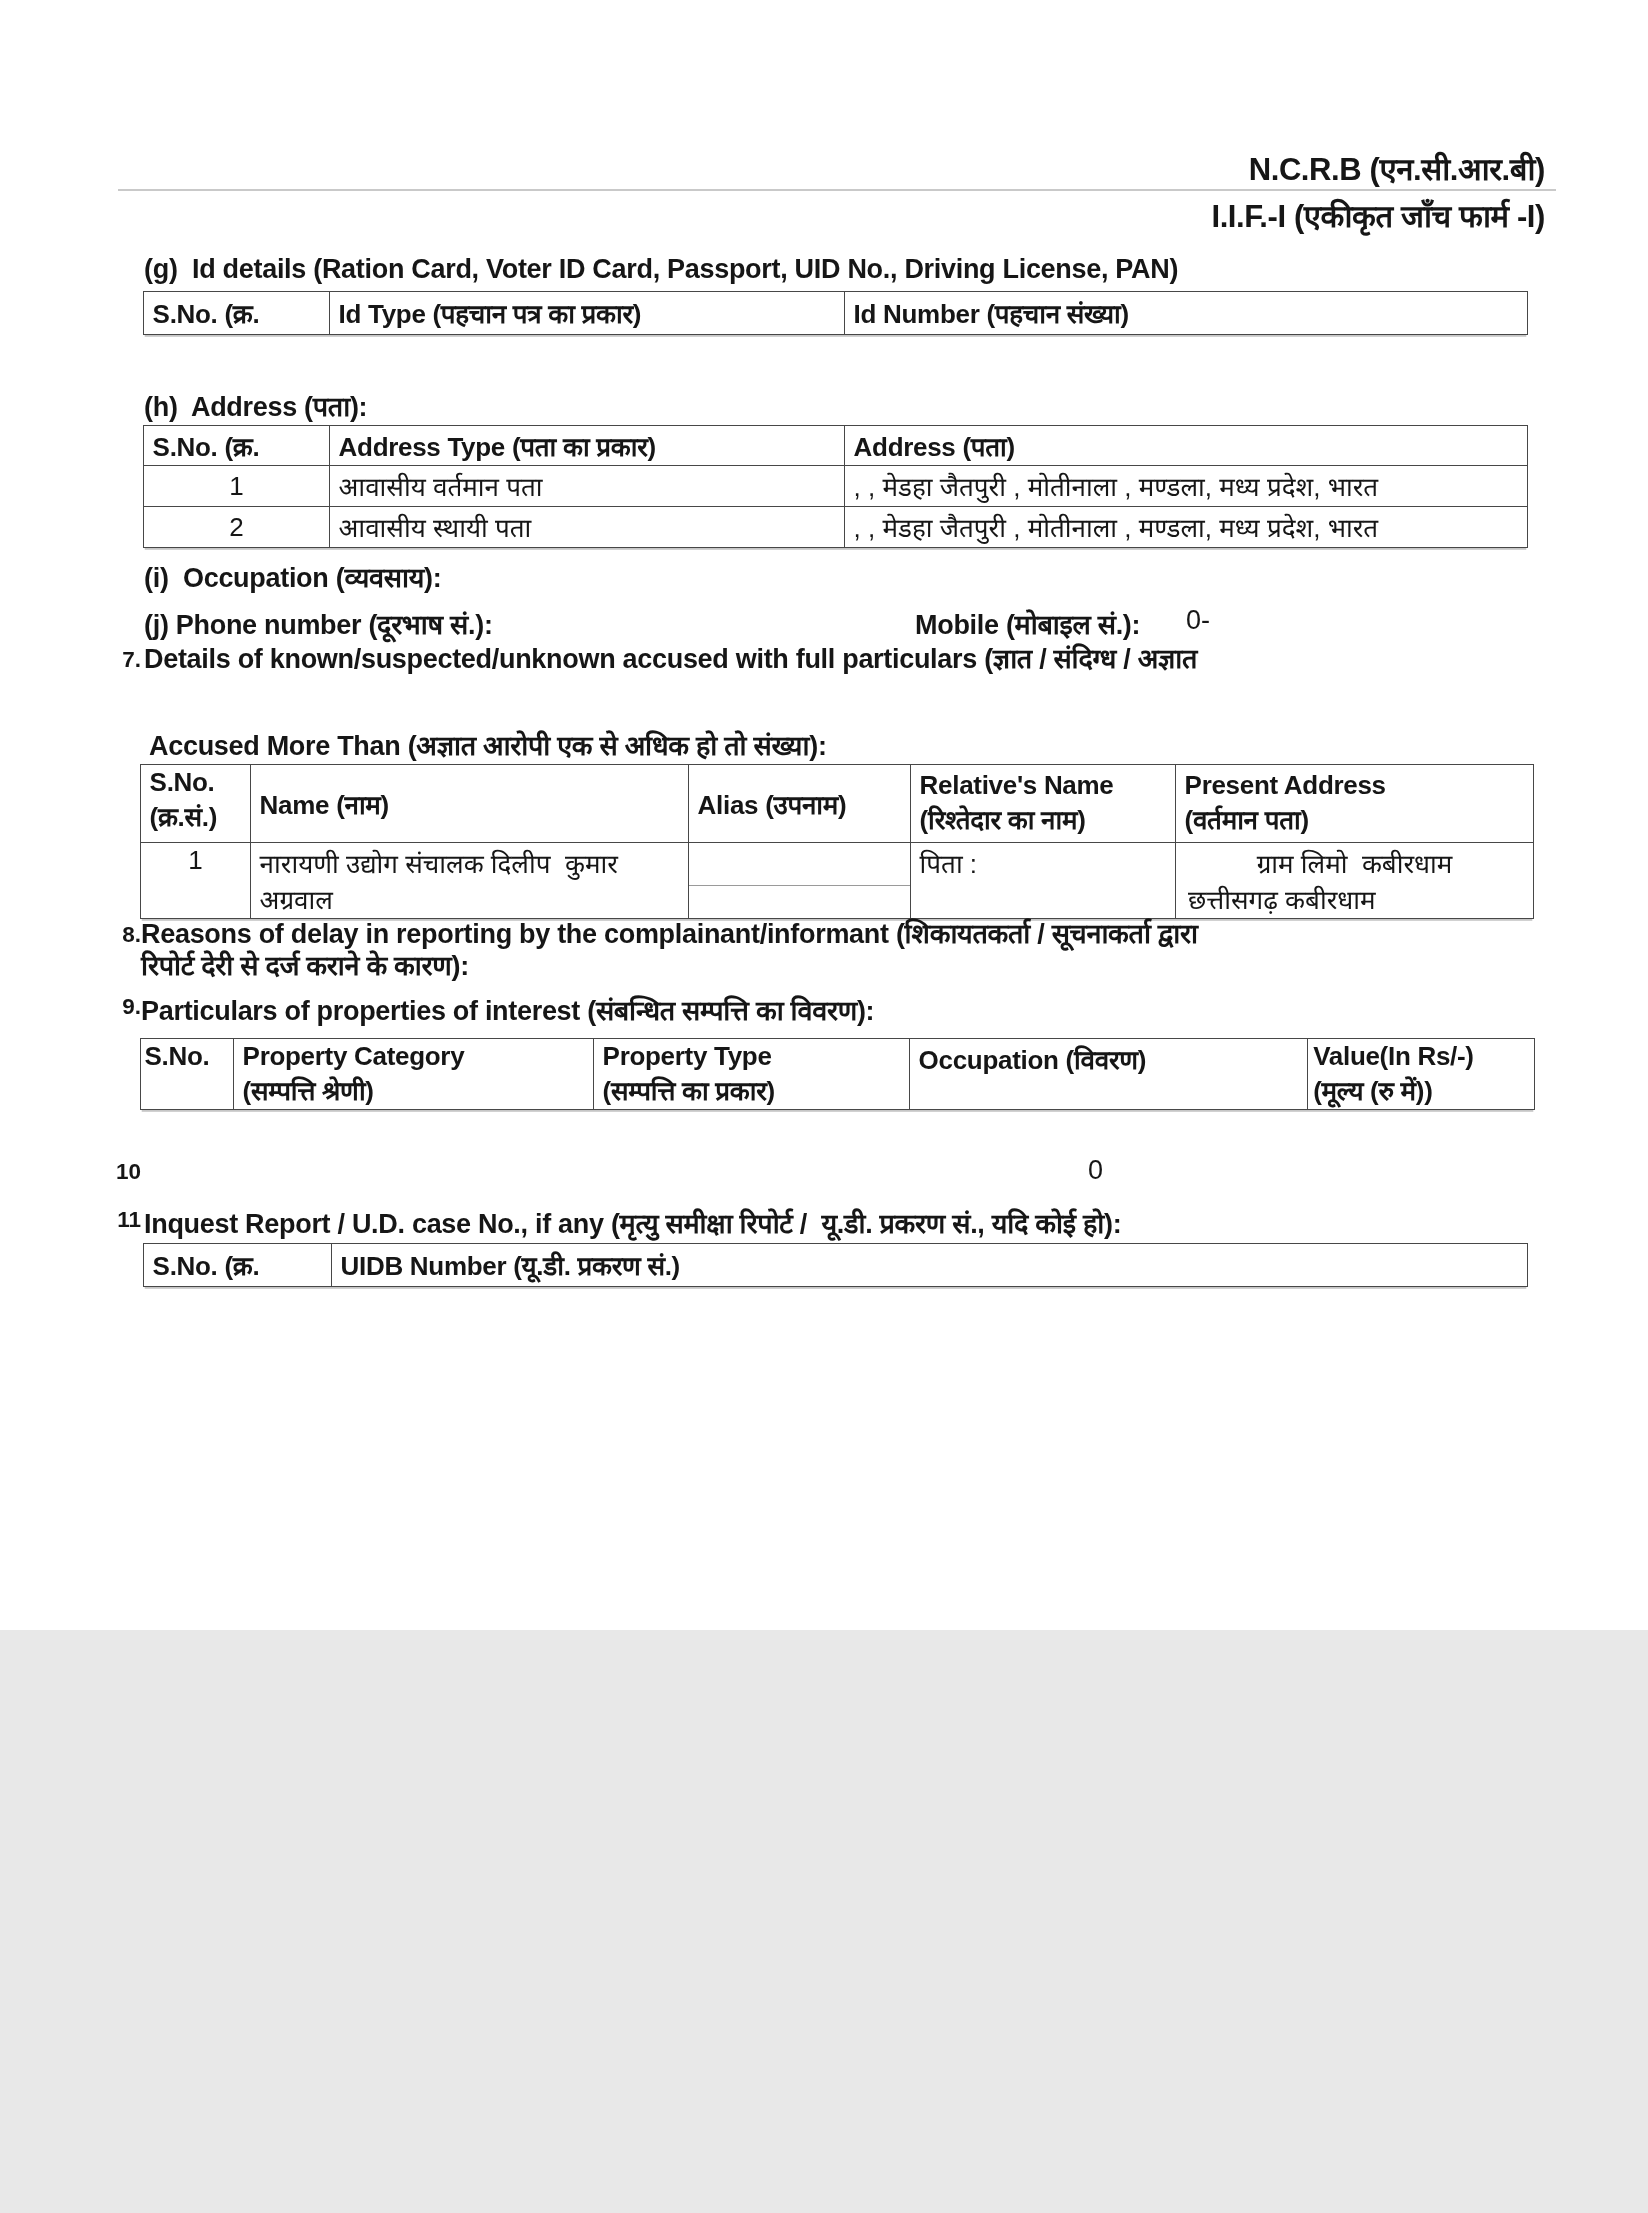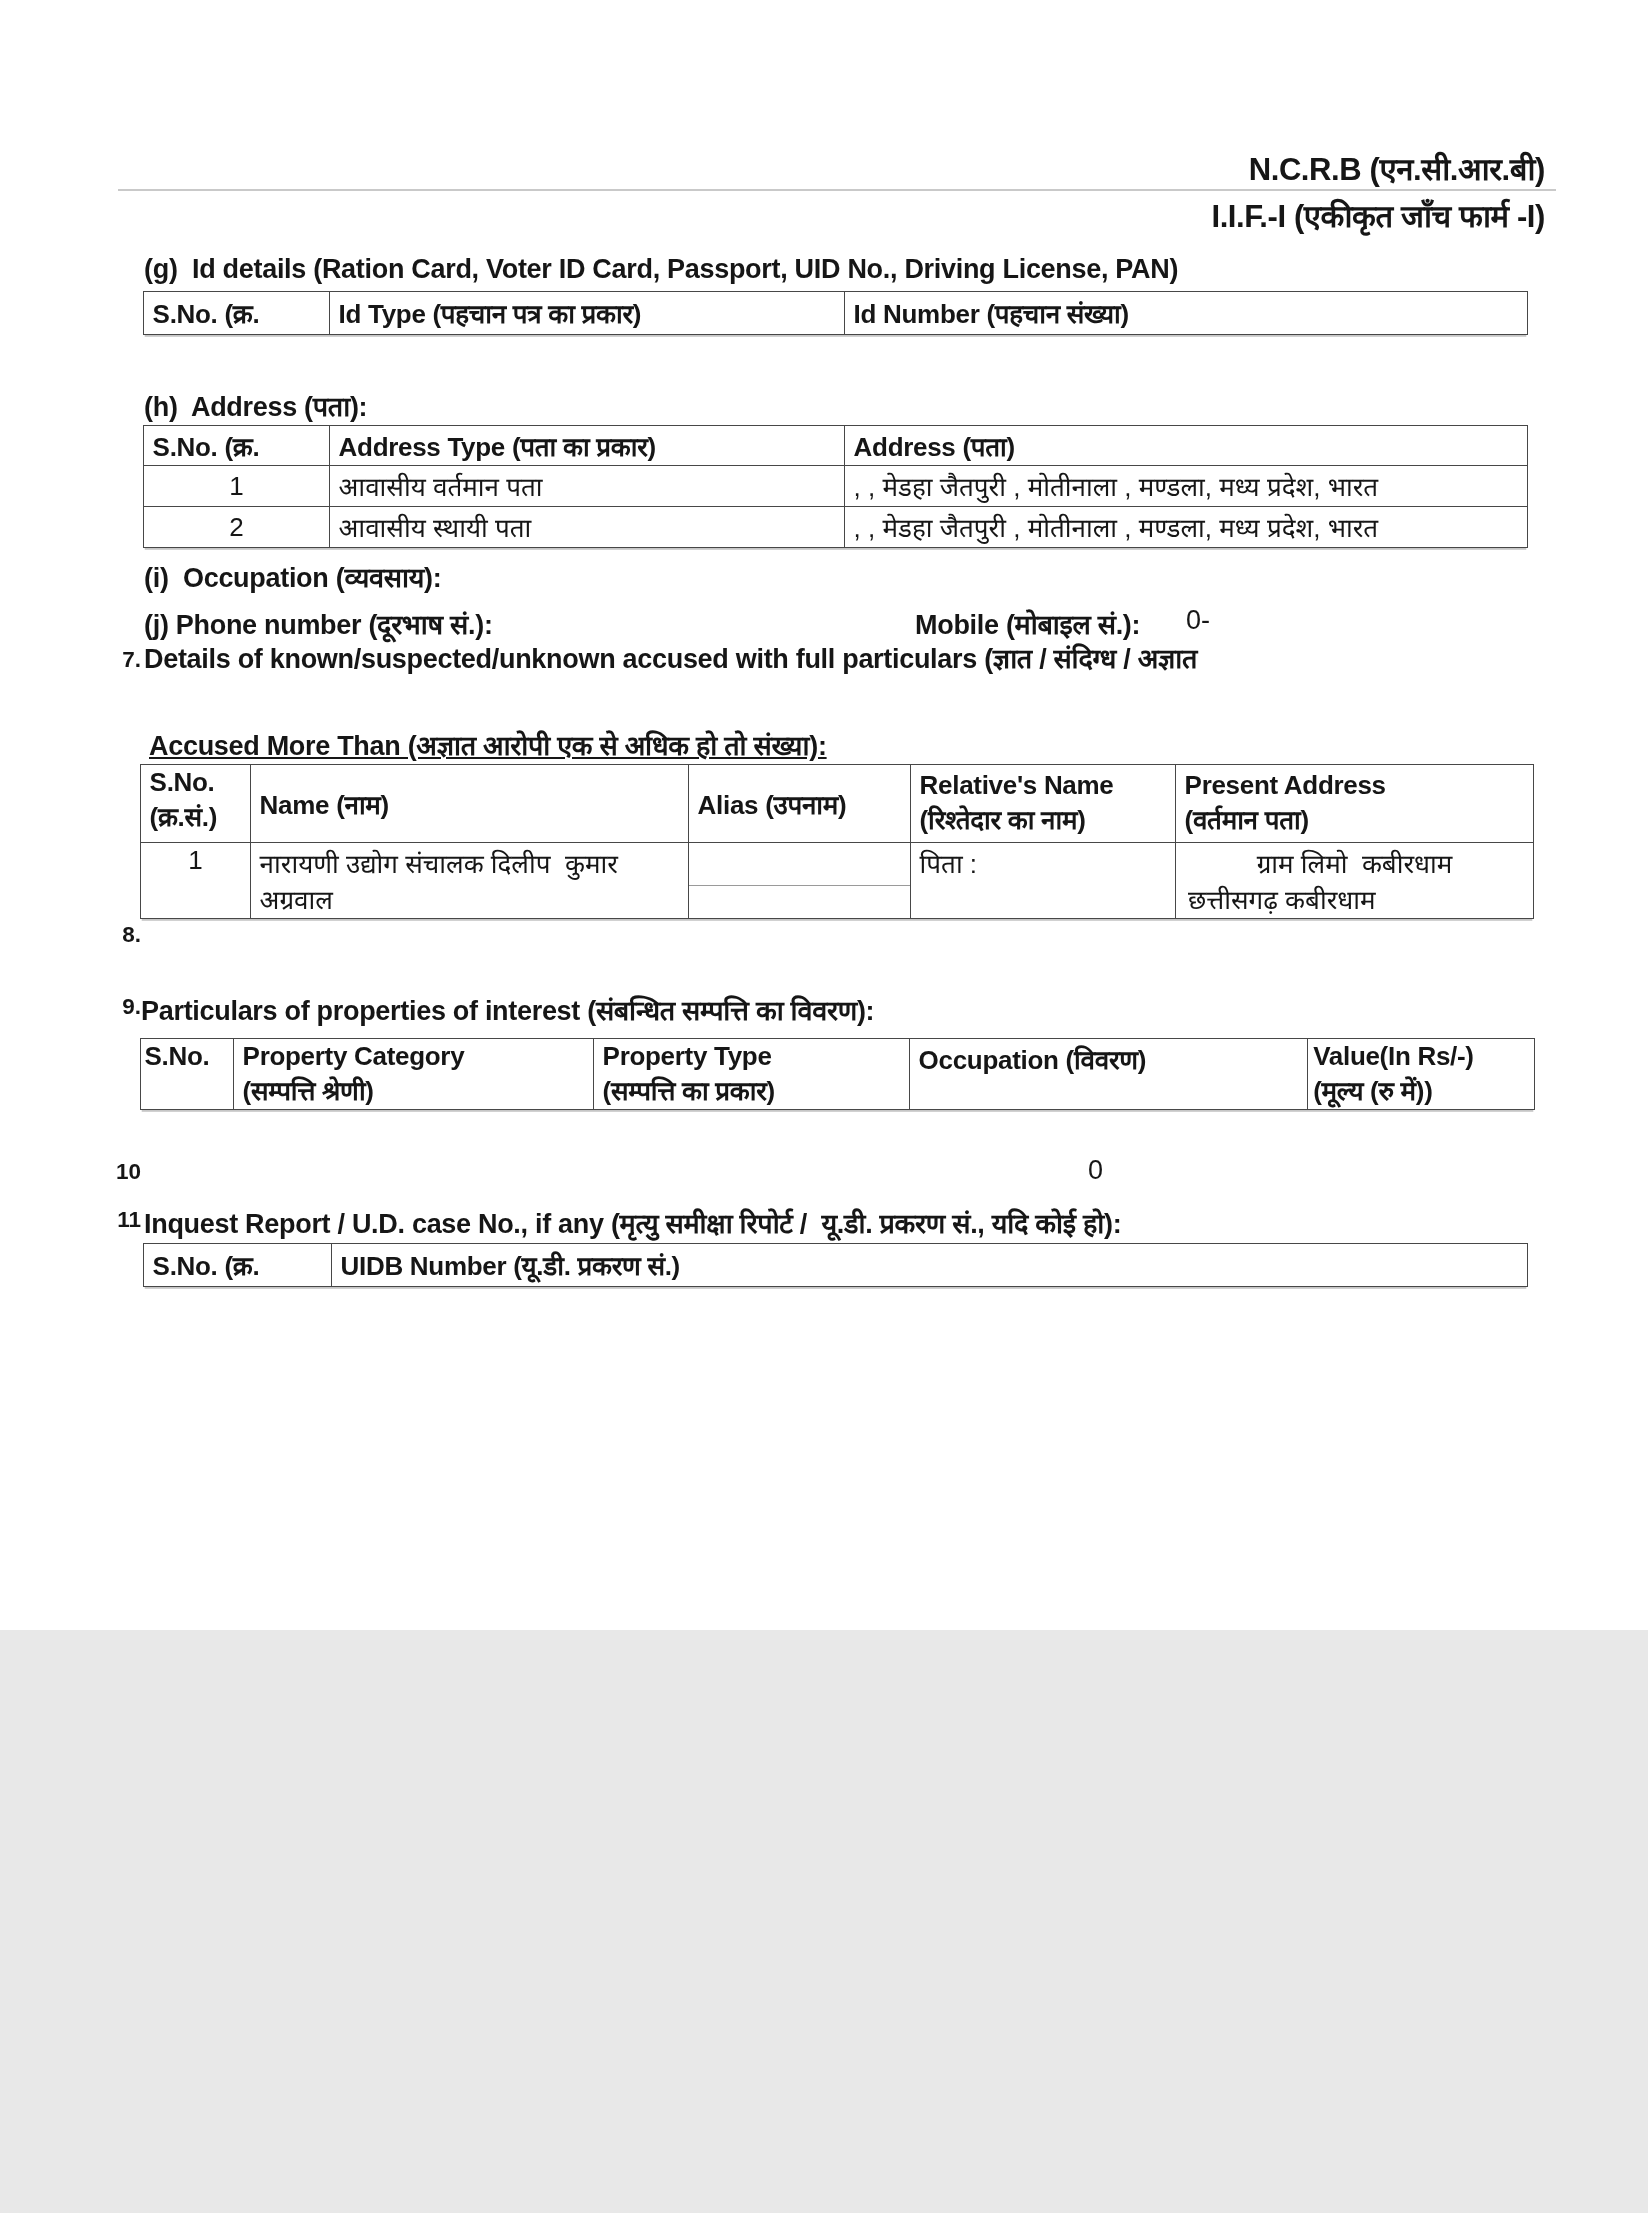--- a/index.html
+++ b/index.html
@@ -92,21 +92,21 @@
   <div class="abs h" style="top:558px; left:144px;">(i)  Occupation (व्यवसाय):</div>
 
   <div class="abs h" style="top:605px; left:144px;">(j) Phone number (दूरभाष सं.):</div>
   <div class="abs h" style="top:605px; left:915px;">Mobile (मोबाइल सं.): </div>
   <div class="abs reg" style="top:605px; left:1186px; font-size:27px;">0-</div>
 
   <div class="abs num" style="top:647px; left:82px;">7.</div>
   <div class="abs" style="top:643px; left:144px;">
     <div class="h line">Details of known/suspected/unknown accused with full particulars (ज्ञात / संदिग्ध / अज्ञात</div>
   </div>
-  <div class="abs h" style="top:726px; left:149px;text-decoration:underline;">Accused More Than (अज्ञात आरोपी एक से अधिक हो तो संख्या):</div>
+  <div class="abs h" style="top:726px; left:149px;">Accused More Than (अज्ञात आरोपी एक से अधिक हो तो संख्या):</div>
 
   <table class="abs" style="top:764px; left:140px; width:1394px;">
     <colgroup>
         <col style="width:110px">
         <col style="width:438px">
         <col style="width:222px">
         <col style="width:265px">
         <col style="width:358px">
       </colgroup>
     <tbody>
@@ -121,20 +121,24 @@
       <td class="data cen">1</td>
       <td class="data"><span class="sub">नारायणी उद्योग संचालक दिलीप  कुमार</span><span class="sub">अग्रवाल</span></td>
       <td class="data alias-cell"></td>
       <td class="data">पिता :</td>
       <td class="data"><span class="sub cen">ग्राम लिमो  कबीरधाम</span><span class="sub addr2">छत्तीसगढ़ कबीरधाम</span></td>
     </tr>
   </tbody>
     </table>
 
   <div class="abs num" style="top:922px; left:82px;">8.</div>
+  <div class="abs" style="top:918px; left:141px;">
+    <div class="h" style="line-height:32px;">Reasons of delay in reporting by the complainant/informant (शिकायतकर्ता / सूचनाकर्ता द्वारा</div>
+    <div class="h" style="line-height:32px;">रिपोर्ट देरी से दर्ज कराने के कारण):</div>
+  </div>
 
   <div class="abs num" style="top:994px; left:82px;">9.</div>
   <div class="abs h" style="top:991px; left:141px;">Particulars of properties of interest (संबन्धित सम्पत्ति का विवरण):</div>
 
   <table class="abs" style="top:1038px; left:140px; width:1392px;">
     <colgroup>
         <col style="width:93px">
         <col style="width:360px">
         <col style="width:316px">
         <col style="width:398px">

